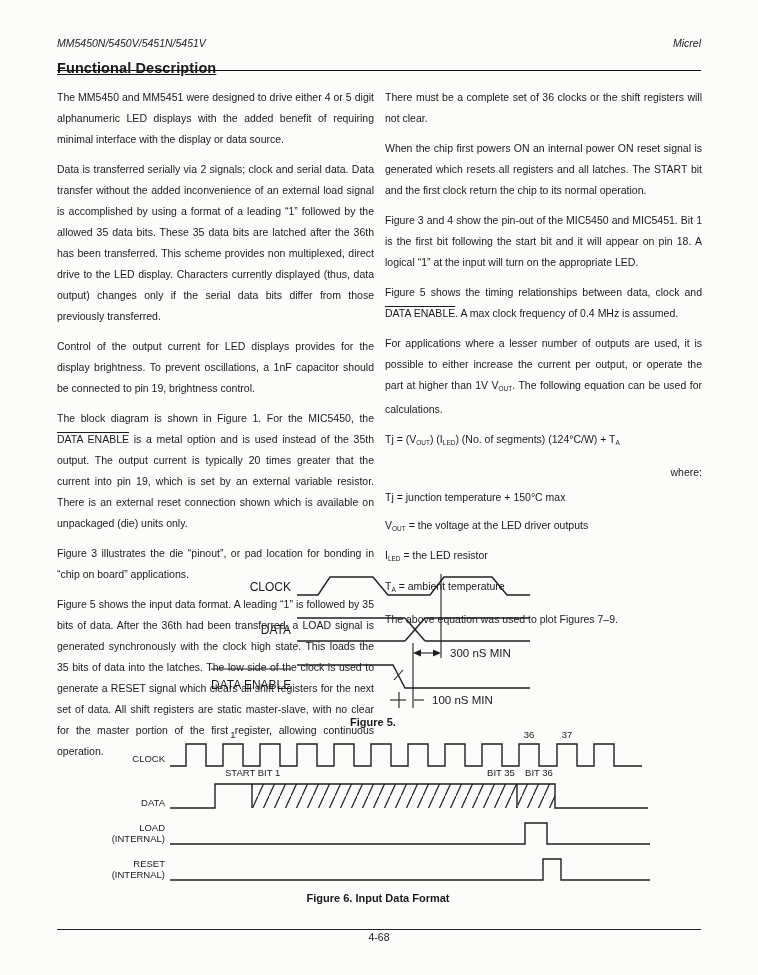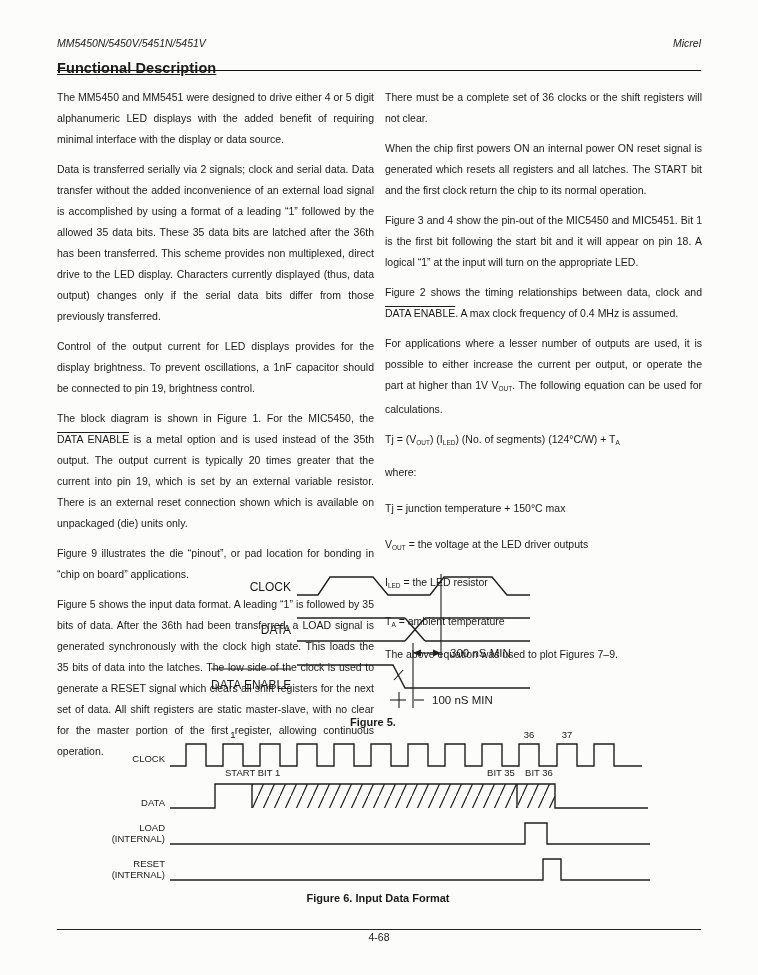--- a/index.html
+++ b/index.html
@@ -26,22 +26,22 @@
   
   .col{
     position:absolute;top:87px;width:317px;
     font-size:10.5px;line-height:21px;
     text-align:justify;
   }
   .col-left{left:57px;}
   .col-right{left:385px;}
   .col p{margin:0 0 9px 0;}
   .col p.eq{margin:3px 0 9px 0;text-align:left;}
-  .col p.where{margin:0 0 0 0;text-align:left;}
-  .col p.def{margin:15px 0 7px 0;text-align:left;}
+  .col p.where{margin:0 0 0 0;text-align:right;}
+  .col p.def{margin:4px 0 7px 0;text-align:left;}
   .col p.closing{margin-top:9px;text-align:left;}
   .seg-ov{text-decoration:overline;}
   .seg-sub{font-size:0.62em;vertical-align:-0.28em;}
   
   .fig{position:absolute;}
   .fig5{left:200px;top:566px;}
   .fig6{left:60px;top:724px;}
   svg text{fill:#1a1a1a;font-family:"Liberation Sans","DejaVu Sans",sans-serif;}
   svg .wave{fill:none;stroke:#1f1f1f;stroke-width:1.4;stroke-linejoin:miter;}
   svg .thin{fill:none;stroke:#1f1f1f;stroke-width:1.1;}
@@ -70,29 +70,29 @@
     <span>Micrel</span>
   </div>
 
   <div class="page-title">Functional Description</div>
 
   <div class="col col-left">
     <p><span>The MM5450 and MM5451 were designed to drive either 4 or 5 digit alphanumeric LED displays with the added benefit of requiring minimal interface with the display or data source.</span></p>
     <p><span>Data is transferred serially via 2 signals; clock and serial data. Data transfer without the added inconvenience of an external load signal is accomplished by using a format of a leading “1” followed by the allowed 35 data bits. These 35 data bits are latched after the 36th has been transferred. This scheme provides non multiplexed, direct drive to the LED display. Characters currently displayed (thus, data output) changes only if the serial data bits differ from those previously transferred.</span></p>
     <p><span>Control of the output current for LED displays provides for the display brightness. To prevent oscillations, a 1nF capacitor should be connected to pin 19, brightness control.</span></p>
     <p><span>The block diagram is shown in Figure 1. For the MIC5450, the </span><span class="seg-ov">DATA ENABLE</span><span> is a metal option and is used instead of the 35th output. The output current is typically 20 times greater that the current into pin 19, which is set by an external variable resistor. There is an external reset connection shown which is available on unpackaged (die) units only.</span></p>
-    <p><span>Figure 9 illustrates the die “pinout”, or pad location for bonding in “chip on board” applications.</span></p>
+    <p><span>Figure 3 illustrates the die “pinout”, or pad location for bonding in “chip on board” applications.</span></p>
     <p><span>Figure 5 shows the input data format. A leading “1” is followed by 35 bits of data. After the 36th had been transferred, a LOAD signal is generated synchronously with the clock high state. This loads the 35 bits of data into the latches. The low side of the clock is used to generate a RESET signal which clears all shift registers for the next set of data. All shift registers are static master-slave, with no clear for the master portion of the first register, allowing continuous operation.</span></p>
   </div>
 
   <div class="col col-right">
     <p><span>There must be a complete set of 36 clocks or the shift registers will not clear.</span></p>
     <p><span>When the chip first powers ON an internal power ON reset signal is generated which resets all registers and all latches. The START bit and the first clock return the chip to its normal operation.</span></p>
     <p><span>Figure 3 and 4 show the pin-out of the MIC5450 and MIC5451. Bit 1 is the first bit following the start bit and it will appear on pin 18. A logical “1” at the input will turn on the appropriate LED.</span></p>
-    <p><span>Figure 2 shows the timing relationships between data, clock and </span><span class="seg-ov">DATA ENABLE</span><span>. A max clock frequency of 0.4 MHz is assumed.</span></p>
+    <p><span>Figure 5 shows the timing relationships between data, clock and </span><span class="seg-ov">DATA ENABLE</span><span>. A max clock frequency of 0.4 MHz is assumed.</span></p>
     <p><span>For applications where a lesser number of outputs are used, it is possible to either increase the current per output, or operate the part at higher than 1V V</span><span class="seg-sub">OUT</span><span>. The following equation can be used for calculations.</span></p>
     <p class="eq"><span>Tj = (V</span><span class="seg-sub">OUT</span><span>) (I</span><span class="seg-sub">LED</span><span>) (No. of segments) (124°C/W) + T</span><span class="seg-sub">A</span></p>
     <p class="where">where:</p>
     <p class="def"><span>Tj = junction temperature + 150°C max</span></p>
     <p class="def"><span>V</span><span class="seg-sub">OUT</span><span> = the voltage at the LED driver outputs</span></p>
     <p class="def"><span>I</span><span class="seg-sub">LED</span><span> = the LED resistor</span></p>
     <p class="def"><span>T</span><span class="seg-sub">A</span><span> = ambient temperature</span></p>
     <p class="closing">The above equation was used to plot Figures 7–9.</p>
   </div>
 

